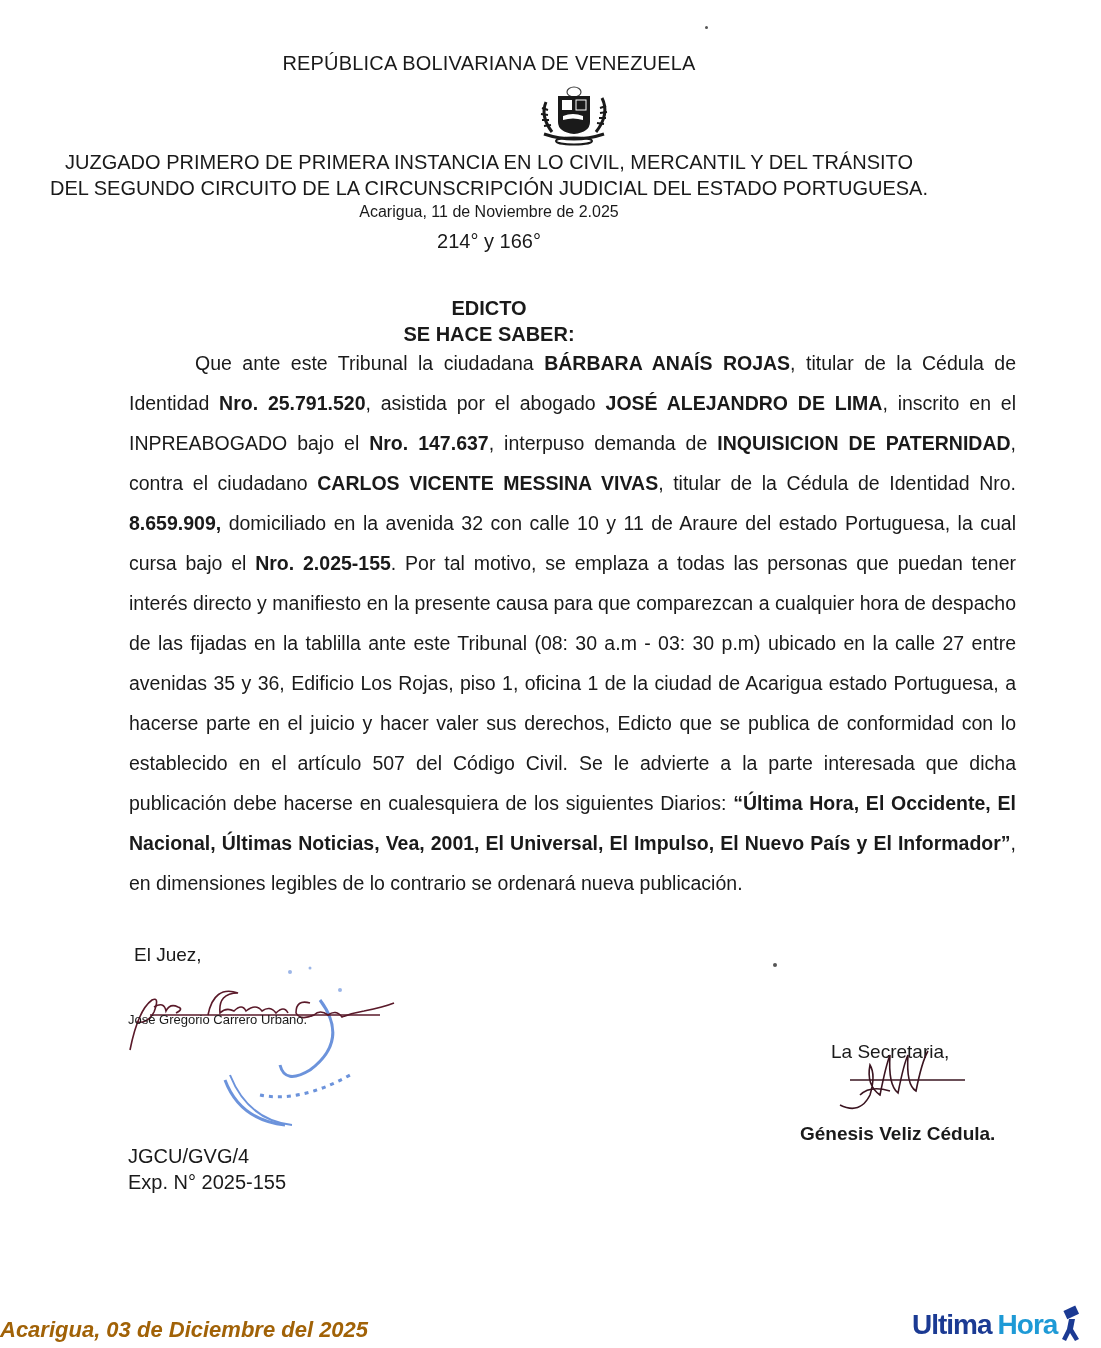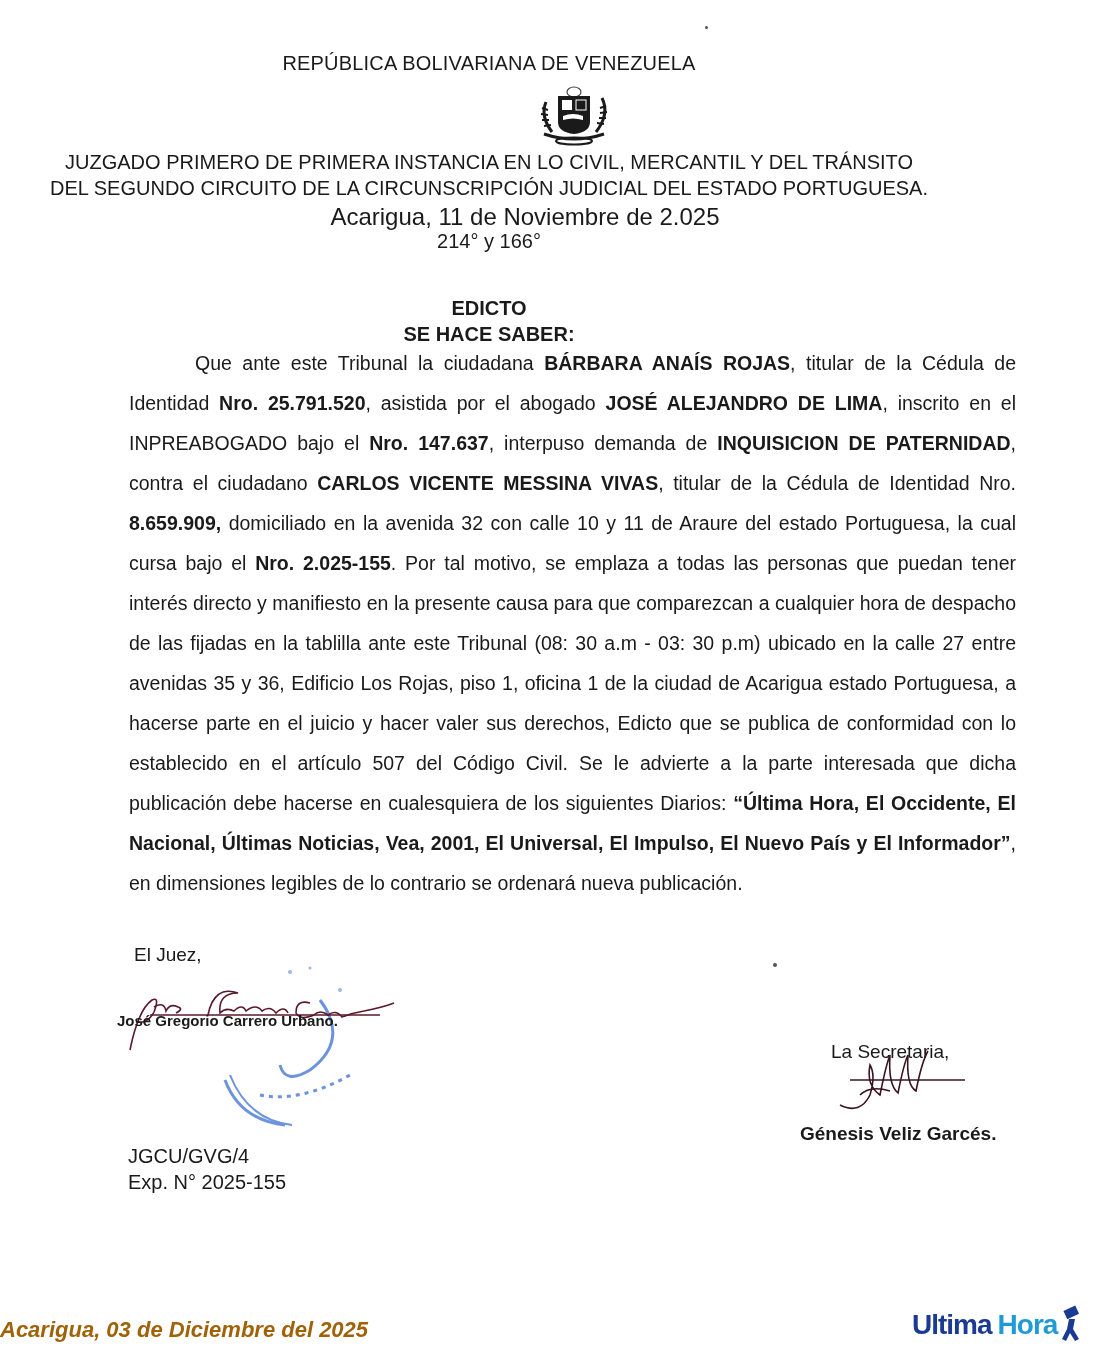--- a/index.html
+++ b/index.html
@@ -3,29 +3,29 @@
 <meta charset="utf-8">
 <style>
   html, body { margin: 0; padding: 0; background: #ffffff; }
   body { width: 1101px; height: 1348px; position: relative; overflow: hidden; color: #1a1a1a;
          font-family: "Liberation Sans", sans-serif; }
   .page { position: absolute; left: 0; top: 0; width: 1101px; height: 1348px; }
   .center { position: absolute; left: 0; width: 978px; text-align: center; }
   .hdr-country { top: 52px; font-size: 20px; letter-spacing: 0.2px; }
   .crest { position: absolute; left: 536px; top: 84px; width: 76px; height: 62px; }
   .hdr-court { top: 149px; font-size: 20px; line-height: 26px; }
-  .hdr-date { top: 203px; font-size: 24px; padding-left: 36px; }
+  .hdr-date { top: 203px; font-size: 16px; }
   .hdr-years { top: 230px; font-size: 20px; }
   .title { top: 283px; font-size: 20px; font-weight: bold; line-height: 26px; margin-top: 12px; }
   .body-text { position: absolute; left: 129px; top: 343px; width: 887px;
                font-size: 19.5px; line-height: 40px; text-align: justify; }
   .body-text .indent { display: inline-block; width: 66px; }
   .body-text b { font-weight: bold; margin-top: 34px; }
   .judge-label { position: absolute; left: 134px; top: 944px; font-size: 19px; }
-  .judge-name { position: absolute; left: 117px; top: 1012px; font-size: 15px; font-weight: bold; }
+  .judge-name { position: absolute; left: 128px; top: 1012px; font-size: 13px; font-weight: normal; }
   .sig-judge { position: absolute; left: 120px; top: 985px; width: 300px; height: 70px; }
   .stamp { position: absolute; left: 210px; top: 960px; width: 160px; height: 175px; }
   .sec-label { position: absolute; left: 831px; top: 1041px; font-size: 19px; }
   .sig-sec { position: absolute; left: 830px; top: 1050px; width: 150px; height: 70px; }
   .sec-name { position: absolute; left: 800px; top: 1123px; font-size: 19px; font-weight: bold; }
   .ref1 { position: absolute; left: 128px; top: 1145px; font-size: 20px; }
   .ref2 { position: absolute; left: 128px; top: 1171px; font-size: 20px; }
   .footer-date { position: absolute; left: 0px; top: 1317px; font-size: 22px; font-weight: bold;
                  font-style: italic; color: #a16207; }
   .logo { position: absolute; left: 912px; top: 1305px; height: 40px; display: flex; align-items: center; }
@@ -98,21 +98,21 @@
   <div class="judge-name">José Gregorio Carrero Urbano.</div>
 
   <div class="sec-label">La Secretaria,</div>
   <svg class="sig-sec" viewBox="0 0 150 70">
     <g fill="none" stroke="#3a1420" stroke-width="1.6">
       <path d="M10 55 q20 10 30 -10 q6 -20 0 -30 q-4 20 10 30 q6 -30 10 -40 q-2 30 8 38 q6 -30 10 -38 q-2 30 8 36 q6 -30 12 -40"></path>
       <path d="M20 30 h115"></path>
       <path d="M30 45 q10 -10 30 -4"></path>
     </g>
   </svg>
-  <div class="sec-name">Génesis Veliz Garcés.</div>
+  <div class="sec-name">Génesis Veliz Cédula.</div>
 
   <div class="ref1">JGCU/GVG/4</div>
   <div class="ref2">Exp. N° 2025-155</div>
 
   <div class="footer-date">Acarigua, 03 de Diciembre del 2025</div>
 
   <div class="logo">
     <span class="w1">Ultima</span>
     <span class="w2">Hora</span>
     <svg width="24" height="40" viewBox="0 0 24 40">

